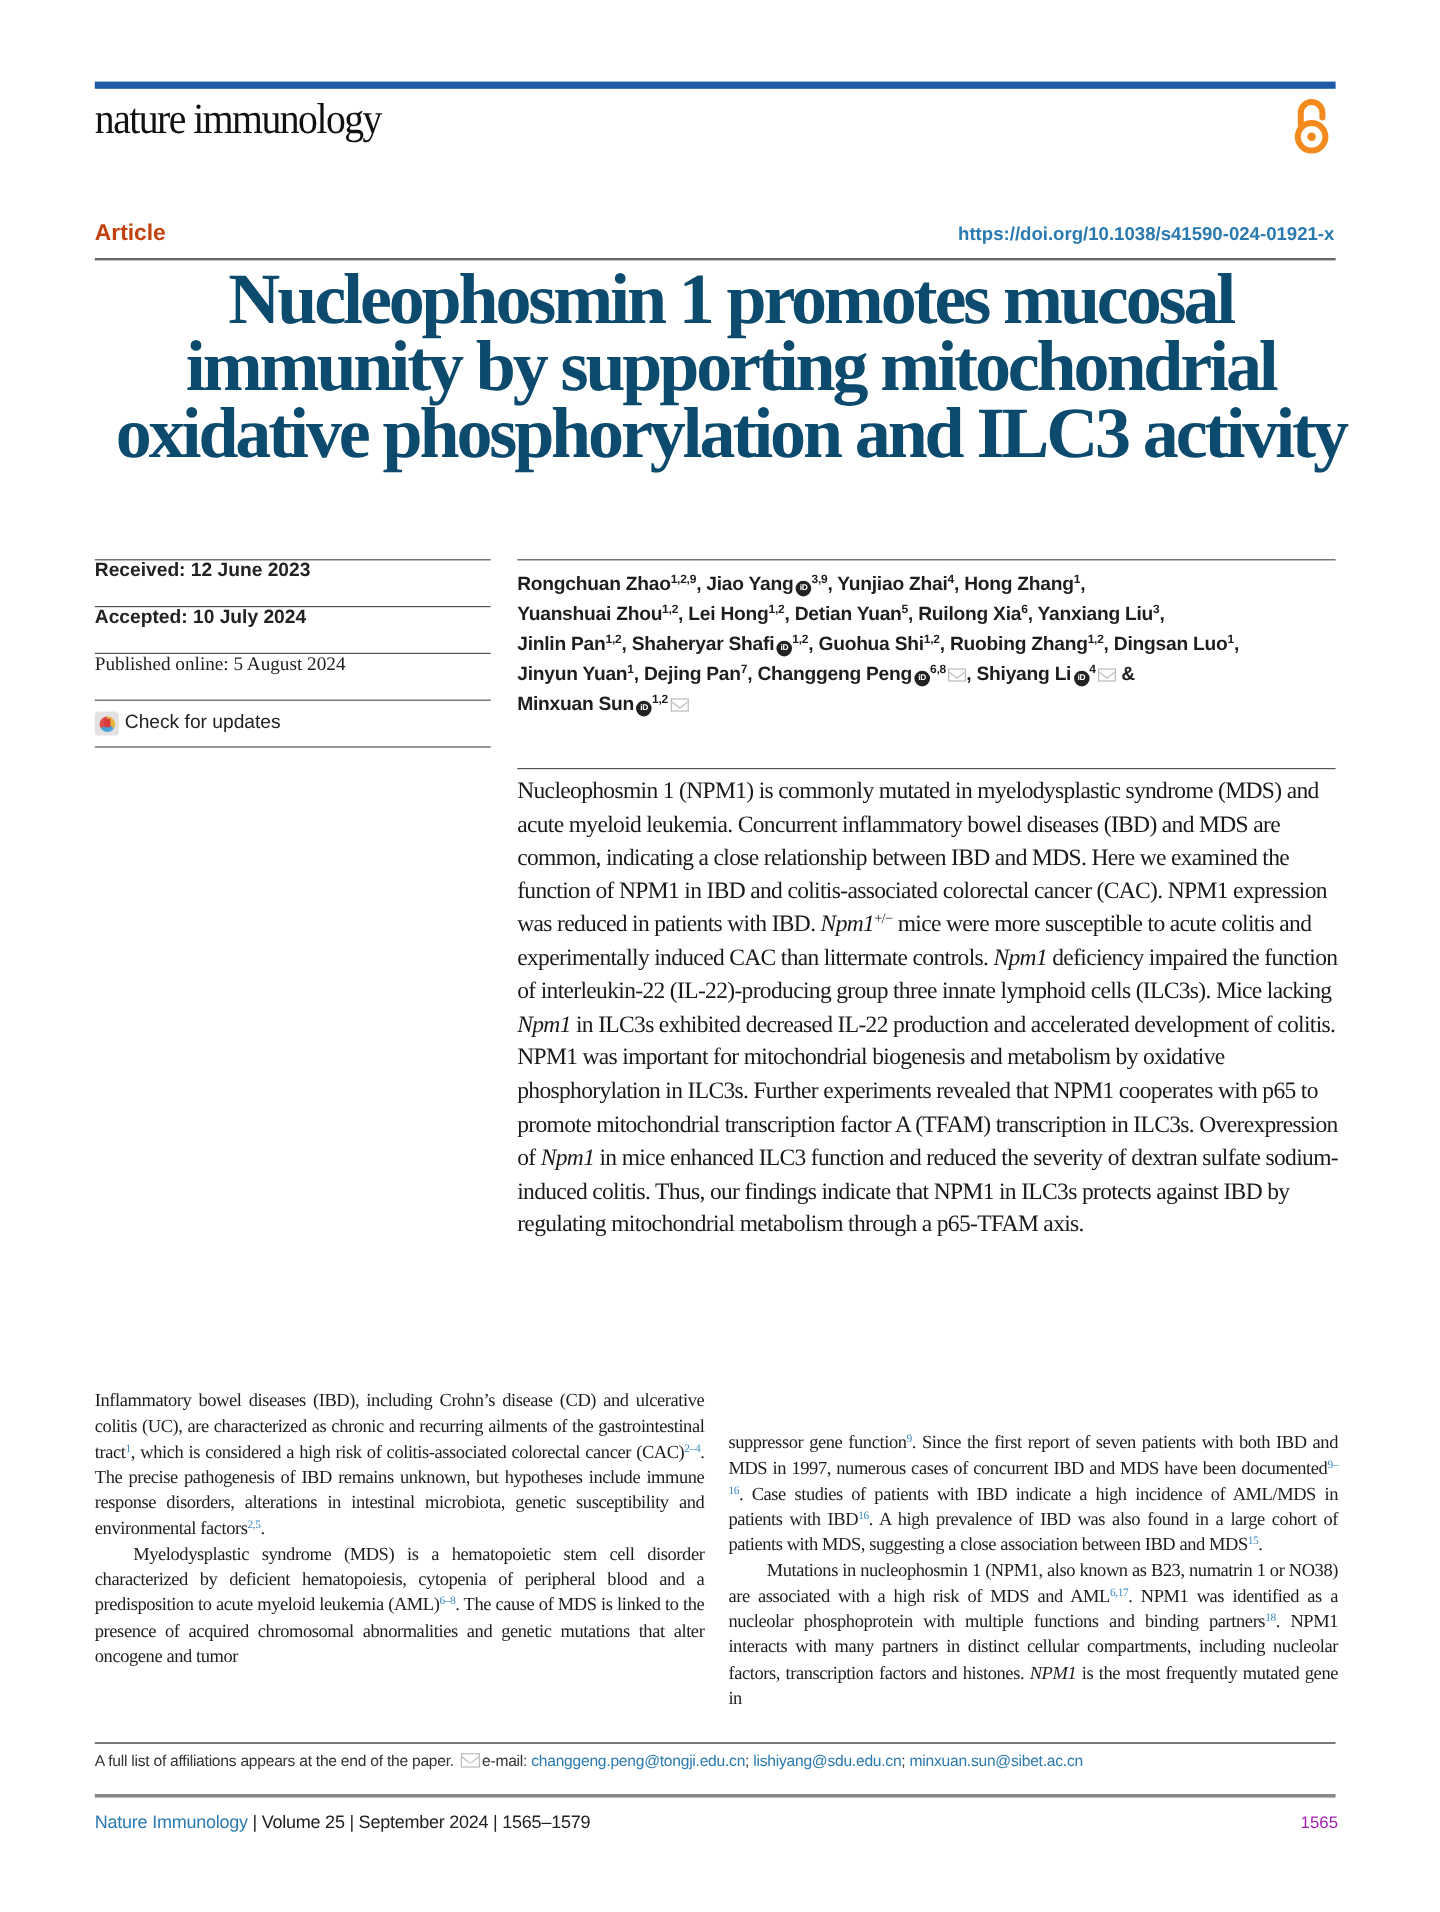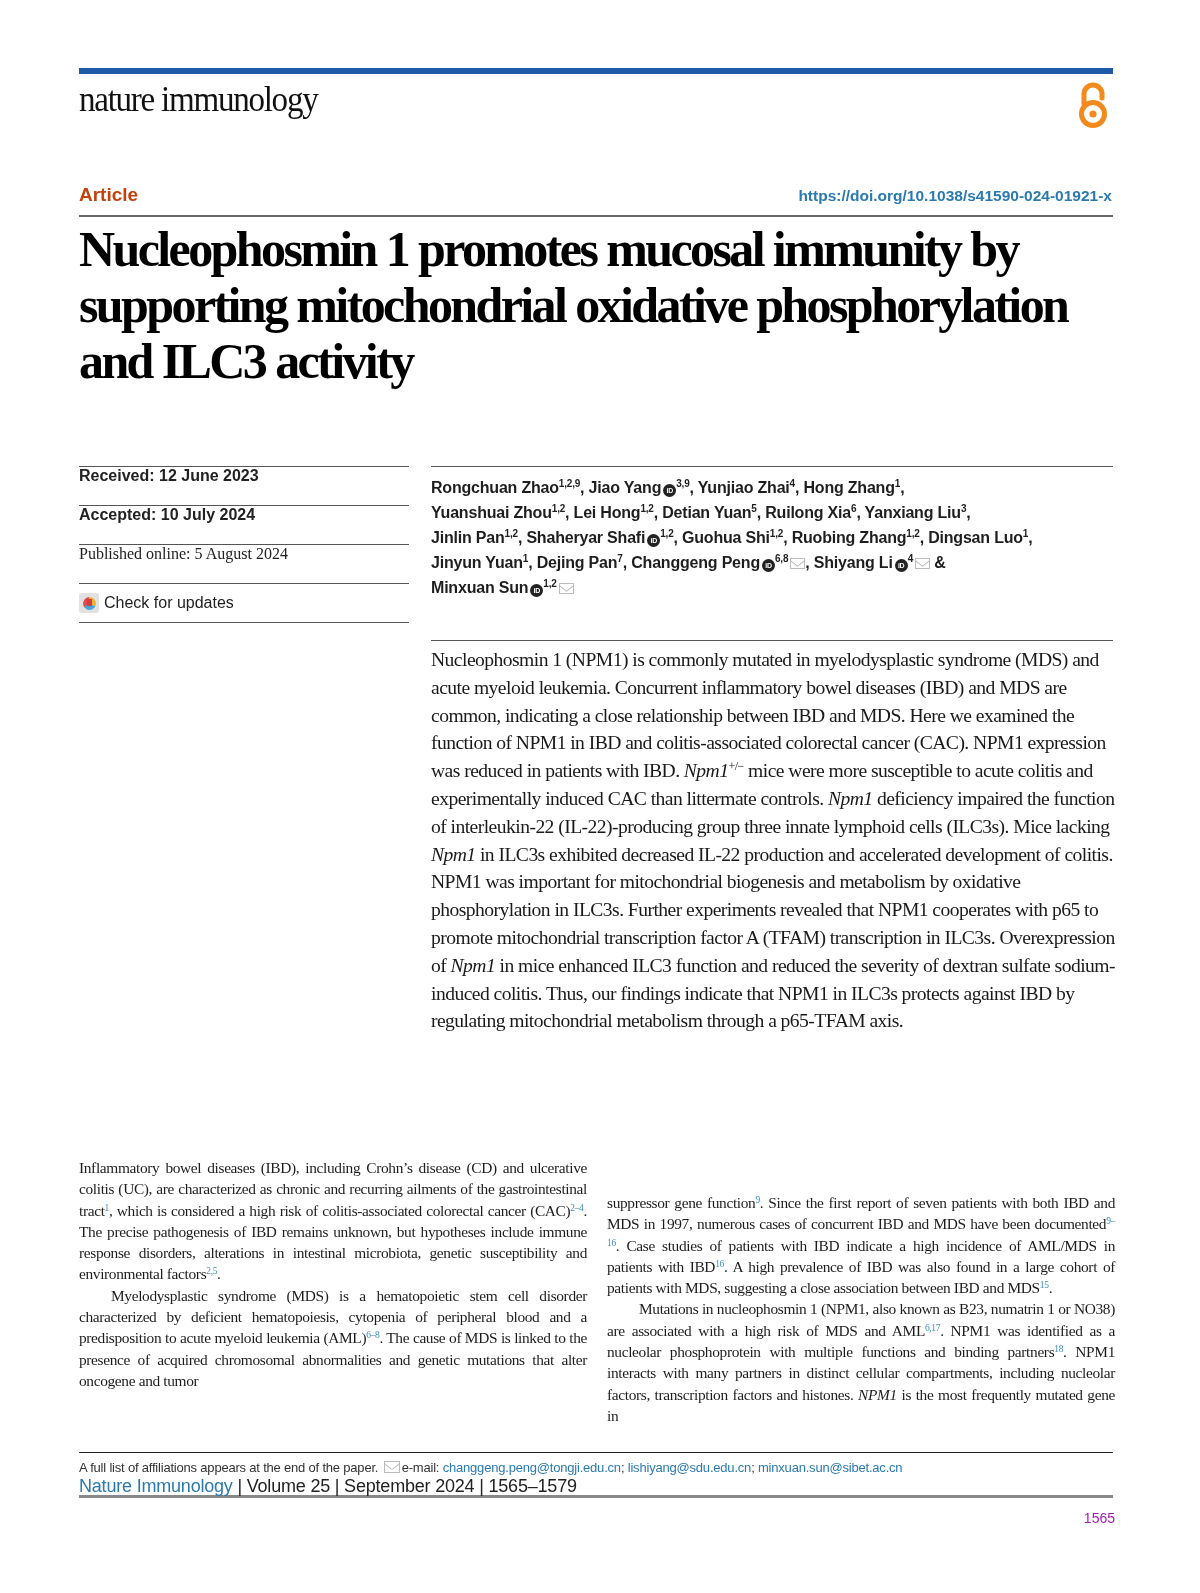--- a/index.html
+++ b/index.html
@@ -7,21 +7,21 @@
     body { position: relative; color: #1a1a1a; font-family: "Liberation Sans", sans-serif; }
 
     .top-bar { position: absolute; left: 79px; top: 68px; width: 1034px; height: 6px; background: #1e5aa8; }
     .journal-name { position: absolute; left: 79px; top: 78px; font-family: "Liberation Serif", serif; font-size: 36px; letter-spacing: -1.4px; color: #111; transform: scaleX(0.92); transform-origin: left top; }
     .oa-icon { position: absolute; left: 1076px; top: 80px; width: 34px; height: 50px; }
 
     .article-label { position: absolute; left: 79px; top: 184px; font-size: 19px; font-weight: bold; color: #c2410c; }
     .doi { position: absolute; right: 88px; top: 187px; font-size: 15.5px; font-weight: bold; color: #2a7ab0; text-decoration: none; }
     .rule-under-doi { position: absolute; left: 79px; top: 215px; width: 1034px; height: 2px; background: #666; }
 
-    .title { position: absolute; left: 79px; top: 221px; width: 1060px; font-family: "Liberation Serif", serif; font-weight: bold; font-size: 50px; line-height: 56px; letter-spacing: -2.6px; color: #000000; }
+    .title { position: absolute; left: 79px; top: 221px; width: 1060px; font-family: "Liberation Serif", serif; font-weight: bold; font-size: 60px; line-height: 56px; letter-spacing: -2.6px; color: #0c4a6e; text-align: center; }
 
     .dates { position: absolute; left: 79px; top: 466px; width: 330px; }
     .date-row { border-top: 1px solid #555; height: 39px; font-size: 16px; color: #222; }
     .date-row.bold { font-weight: bold; }
     .date-row.serif { font-family: "Liberation Serif", serif; font-size: 16px; }
     .date-row.last { border-bottom: 1px solid #555; display: flex; align-items: center; padding-top: 0; font-weight: normal; height: 40px; }
     .cfu-icon { width: 20px; height: 20px; border-radius: 3px; background: #e2e2e2; display: inline-flex; align-items: center; justify-content: center; margin-right: 5px; }
     .cfu-dot { width: 13px; height: 13px; border-radius: 50%; background: conic-gradient(#e8b43a 0 33%, #4aa3d8 0 66%, #e04b4b 0); position: relative; }
     .cfu-dot::after { content: ""; position: absolute; left: 4px; top: 2px; width: 5px; height: 7px; background: #d63a3a; }
 
@@ -42,21 +42,21 @@
     .col-right { left: 607px; margin-top: 35px; }
     .col p.indent { text-indent: 32px; }
     .ref { color: #3a8cc0; font-size: 9.5px; vertical-align: 5px; line-height: 0; }
 
     .foot-rule { position: absolute; left: 79px; top: 1452px; width: 1034px; height: 1px; background: #222; }
     .affil-note { position: absolute; left: 79px; top: 1460px; font-size: 13px; color: #333; letter-spacing: -0.2px; }
     .affil-note .link { color: #2a7ab0; }
     .affil-note .mail { width: 16px; height: 12px; margin-right: 2px; }
 
     .footer-rule { position: absolute; left: 79px; top: 1495px; width: 1034px; height: 3px; background: #888; }
-    .footer { position: absolute; left: 79px; top: 1476px; font-size: 18px; color: #222; font-weight: bold; letter-spacing: -0.2px; }
+    .footer { position: absolute; left: 79px; top: 1510px; font-size: 15px; color: #222; font-weight: bold; letter-spacing: -0.2px; }
     .footer .journal-link { color: #2a7ab0; font-weight: normal; }
     .footer .meta { font-weight: normal; }
     .page-no { position: absolute; right: 85px; top: 1510px; font-size: 14px; font-weight: normal; color: #a21caf; }
   </style>
 </head>
 <body>
 
 <div class="top-bar"></div>
 <div class="journal-name">nature immunology</div>
 <svg class="oa-icon" viewBox="0 0 34 50">

